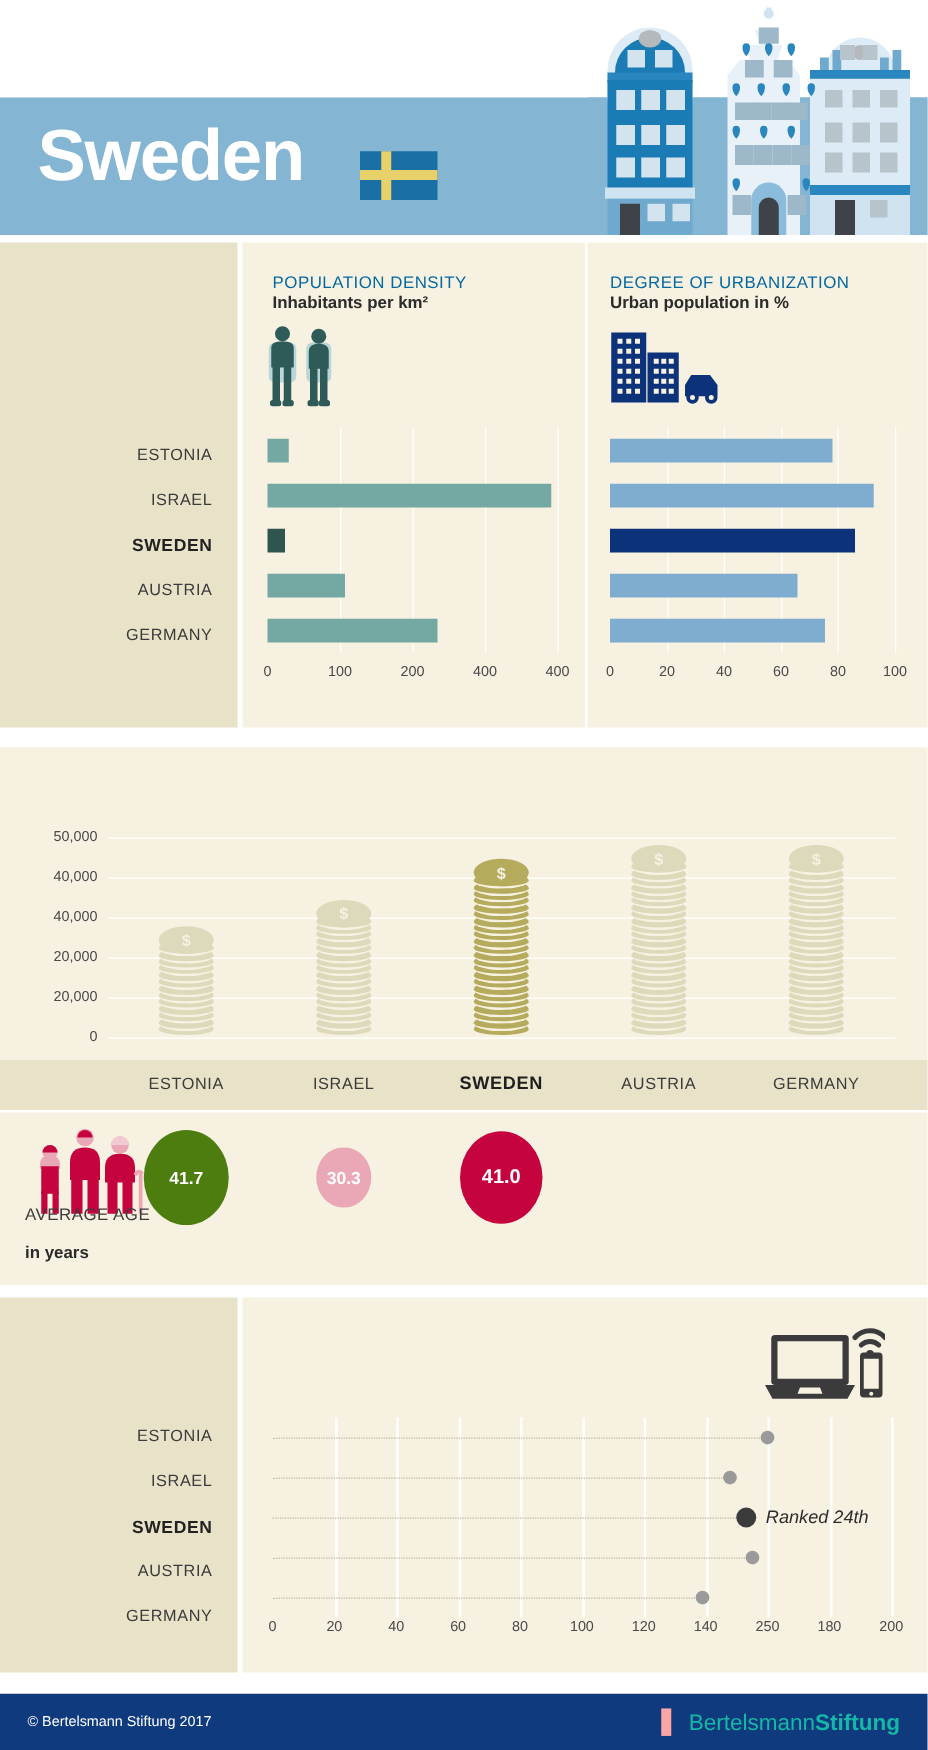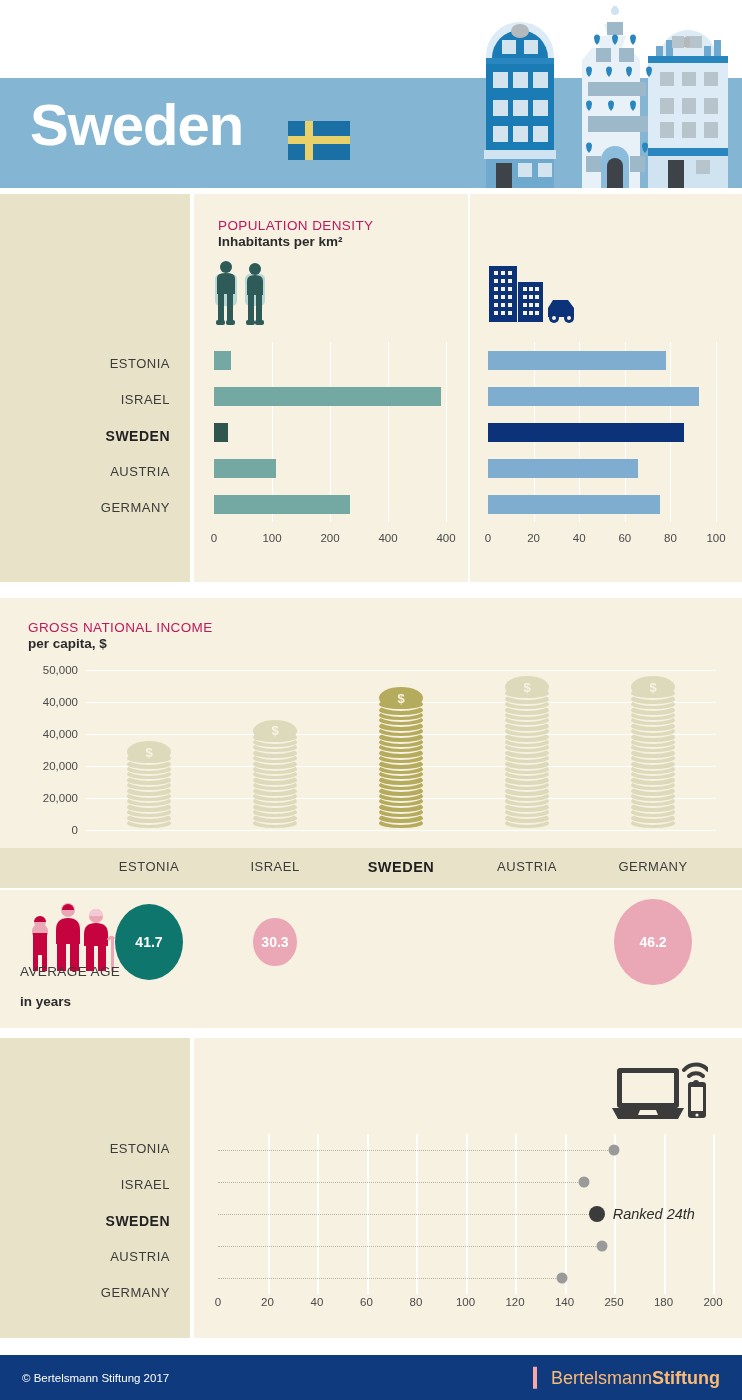--- a/index.html
+++ b/index.html
@@ -28,21 +28,21 @@
     background:#1a6fa5;
   }
   .flag .h { position:absolute; left:0; top:15px; width:62px; height:8px; background:#e8d06a; }
   .flag .v { position:absolute; left:17px; top:0; width:8px; height:39px; background:#e8d06a; }
 
   
   .panel { position:absolute; background:#f7f1e1; }
   .sidebar { position:absolute; background:#e8e3c8; }
 
   .panel-title {
-    font-size:13.5px; color:#be185d; letter-spacing:.4px;
+    font-size:13.5px; color:#0369a1; letter-spacing:.4px;
     font-weight:400; text-transform:uppercase;
   }
   .panel-sub {
     font-size:13.5px; color:#2b2b2b; font-weight:700; margin-top:1px;
   }
 
   
   .country-list { position:absolute; right:20px; }
   .country-row {
     height:36px; line-height:36px; text-align:right;
@@ -91,21 +91,21 @@
   .footer {
     position:absolute; left:0; bottom:0; width:742px; height:45px;
     background:#103a7e;
   }
   .footer .copy {
     position:absolute; left:22px; top:50%; transform:translateY(-50%);
     color:#ffffff; font-size:11.5px;
   }
   .footer .brand {
     position:absolute; right:22px; top:50%; transform:translateY(-50%);
-    color:#fdba74; font-size:18px; padding-left:14px; border-left:4px solid #fca5a5;
+    color:#14b8a6; font-size:18px; padding-left:14px; border-left:8px solid #fca5a5;
     line-height:1.25;
   }
   .footer .brand b { font-weight:700; }
 </style>
 </head>
 <body>
 
 <div class="page">
 
   <div class="header-band"></div>
@@ -256,20 +256,24 @@
     <div class="axis" id="pd-axis" style="left:20px;top:338px;width:232px;height:18px;">
         <div class="tick" style="left: 0px;">0</div>
         <div class="tick" style="left: 58px;">100</div>
         <div class="tick" style="left: 116px;">200</div>
         <div class="tick" style="left: 174px;">400</div>
         <div class="tick" style="left: 232px;">400</div>
       </div>
   </div>
 
   <div class="panel" style="left:470px;top:194px;width:272px;height:388px;">
+    <div style="position:absolute;left:18px;top:24px;">
+      <div class="panel-title">DEGREE OF URBANIZATION</div>
+      <div class="panel-sub">Urban population in %</div>
+    </div>
     <svg style="position:absolute;left:18px;top:68px;width:92px;height:64px;" viewBox="0 0 92 64">
       <rect x="1" y="4" width="28" height="56" fill="#0c3279"></rect>
       <rect x="30" y="20" width="25" height="40" fill="#0c3279"></rect>
       <g fill="#f7f1e1">
         <rect x="6" y="9" width="4" height="4"></rect>
           <rect x="13" y="9" width="4" height="4"></rect>
           <rect x="20" y="9" width="4" height="4"></rect>
         <rect x="6" y="17" width="4" height="4"></rect>
           <rect x="13" y="17" width="4" height="4"></rect>
           <rect x="20" y="17" width="4" height="4"></rect>
@@ -320,24 +324,20 @@
         <div class="tick" style="left: 0px;">0</div>
         <div class="tick" style="left: 45.6px;">20</div>
         <div class="tick" style="left: 91.2px;">40</div>
         <div class="tick" style="left: 136.8px;">60</div>
         <div class="tick" style="left: 182.4px;">80</div>
         <div class="tick" style="left: 228px;">100</div>
       </div>
   </div>
 
   <div class="panel" style="left:0;top:598px;width:742px;height:250px;">
-    <div style="position:absolute;left:28px;top:22px;">
-      <div class="panel-title">GROSS NATIONAL INCOME</div>
-      <div class="panel-sub">per capita, $</div>
-    </div>
     <div id="gni-plot" style="position:absolute;left:86px;top:72px;width:630px;height:160px;">
         <div class="gni-grid" style="top: 160px;"></div>
         <div class="gni-grid" style="top: 128px;"></div>
         <div class="gni-grid" style="top: 96px;"></div>
         <div class="gni-grid" style="top: 64px;"></div>
         <div class="gni-grid" style="top: 32px;"></div>
         <div class="gni-grid" style="top: 0px;"></div>
         <div class="coinstack" style="left: 41px; width: 44px; height: 83.2px;">
           <div class="coin" style="bottom: 0px; background: rgb(221, 217, 187); border-bottom: 2px solid rgb(247, 241, 225);"></div>
           <div class="coin" style="bottom: 5.4px; background: rgb(221, 217, 187); border-bottom: 2px solid rgb(247, 241, 225);"></div>
@@ -504,23 +504,23 @@
       <path d="M71 16 a7 7 0 0 1 14 0z" fill="#f3c9d4"></path>
       <path d="M66 34 q0 -11 12 -11 q12 0 12 11 v12 h-24z" fill="#c4033f"></path>
       <rect x="68" y="44" width="8" height="27" fill="#c4033f"></rect>
       <rect x="80" y="44" width="8" height="27" fill="#c4033f"></rect>
       <rect x="93" y="38" width="3" height="33" fill="#eaa7b6"></rect>
       <path d="M90 40 q3 -5 6 -1" stroke="#eaa7b6" stroke-width="3" fill="none"></path>
     </svg>
     <div class="age-title" style="left:20px;top:74px;">AVERAGE AGE</div>
     <div class="age-sub" style="left:20px;top:104px;">in years</div>
     <div id="age-row" style="position:absolute;left:0;top:0;width:742px;height:138px;">
-        <div class="age-circle" style="width: 67.8491px; height: 75.9909px; left: 115.075px; top: 14.0045px; background: #0f766e; font-size: 14px;">41.7</div>
+        <div class="age-circle" style="width: 67.8491px; height: 75.9909px; left: 115.075px; top: 14.0045px; background: #4d7c0f; font-size: 14px;">41.7</div>
         <div class="age-circle" style="width: 43.4px; height: 48.608px; left: 253.3px; top: 27.696px; background: rgb(234, 167, 182); font-size: 14px;">30.3</div>
-        <div class="age-circle" style="width: 77.5px; height: 86.8px; left: 614.25px; top: 8.6px; background: rgb(234, 167, 182); font-size: 14px;">46.2</div>
+        <div class="age-circle" style="width: 66.3478px; height: 74.3095px; left: 367.826px; top: 14.8452px; background: rgb(196, 3, 63); font-size: 16px;">41.0</div>
       </div>
   </div>
 
   <div class="sidebar" style="left:0;top:1038px;width:190px;height:300px;">
     <div class="country-list" style="top:93px;width:150px;">
       <div class="country-row">ESTONIA</div>
       <div class="country-row">ISRAEL</div>
       <div class="country-row hl">SWEDEN</div>
       <div class="country-row">AUSTRIA</div>
       <div class="country-row">GERMANY</div>

